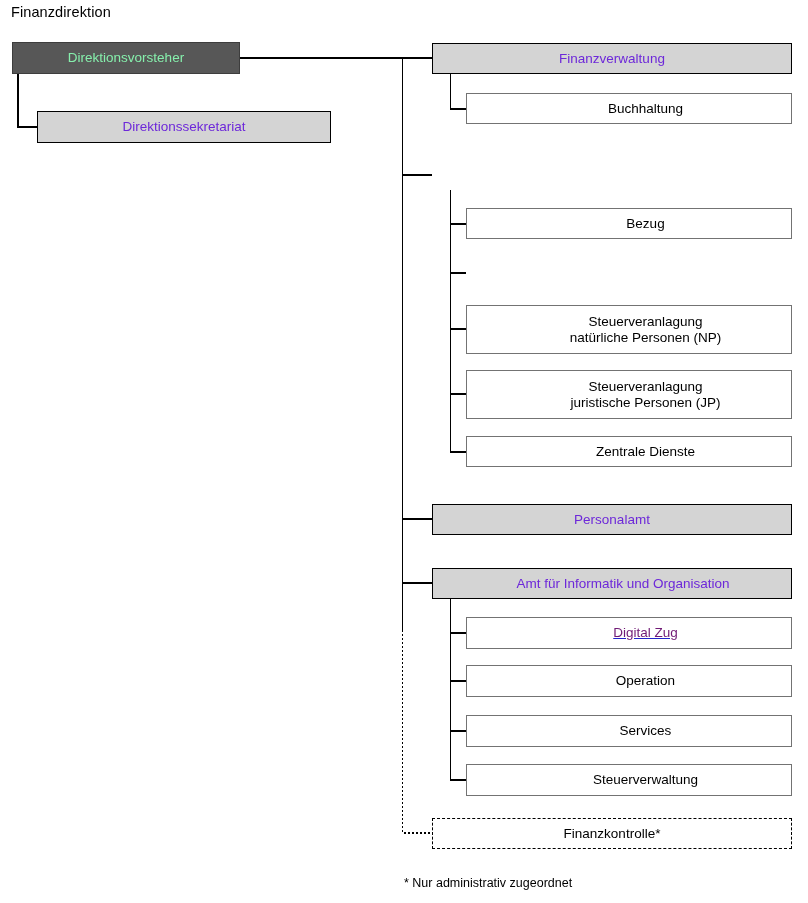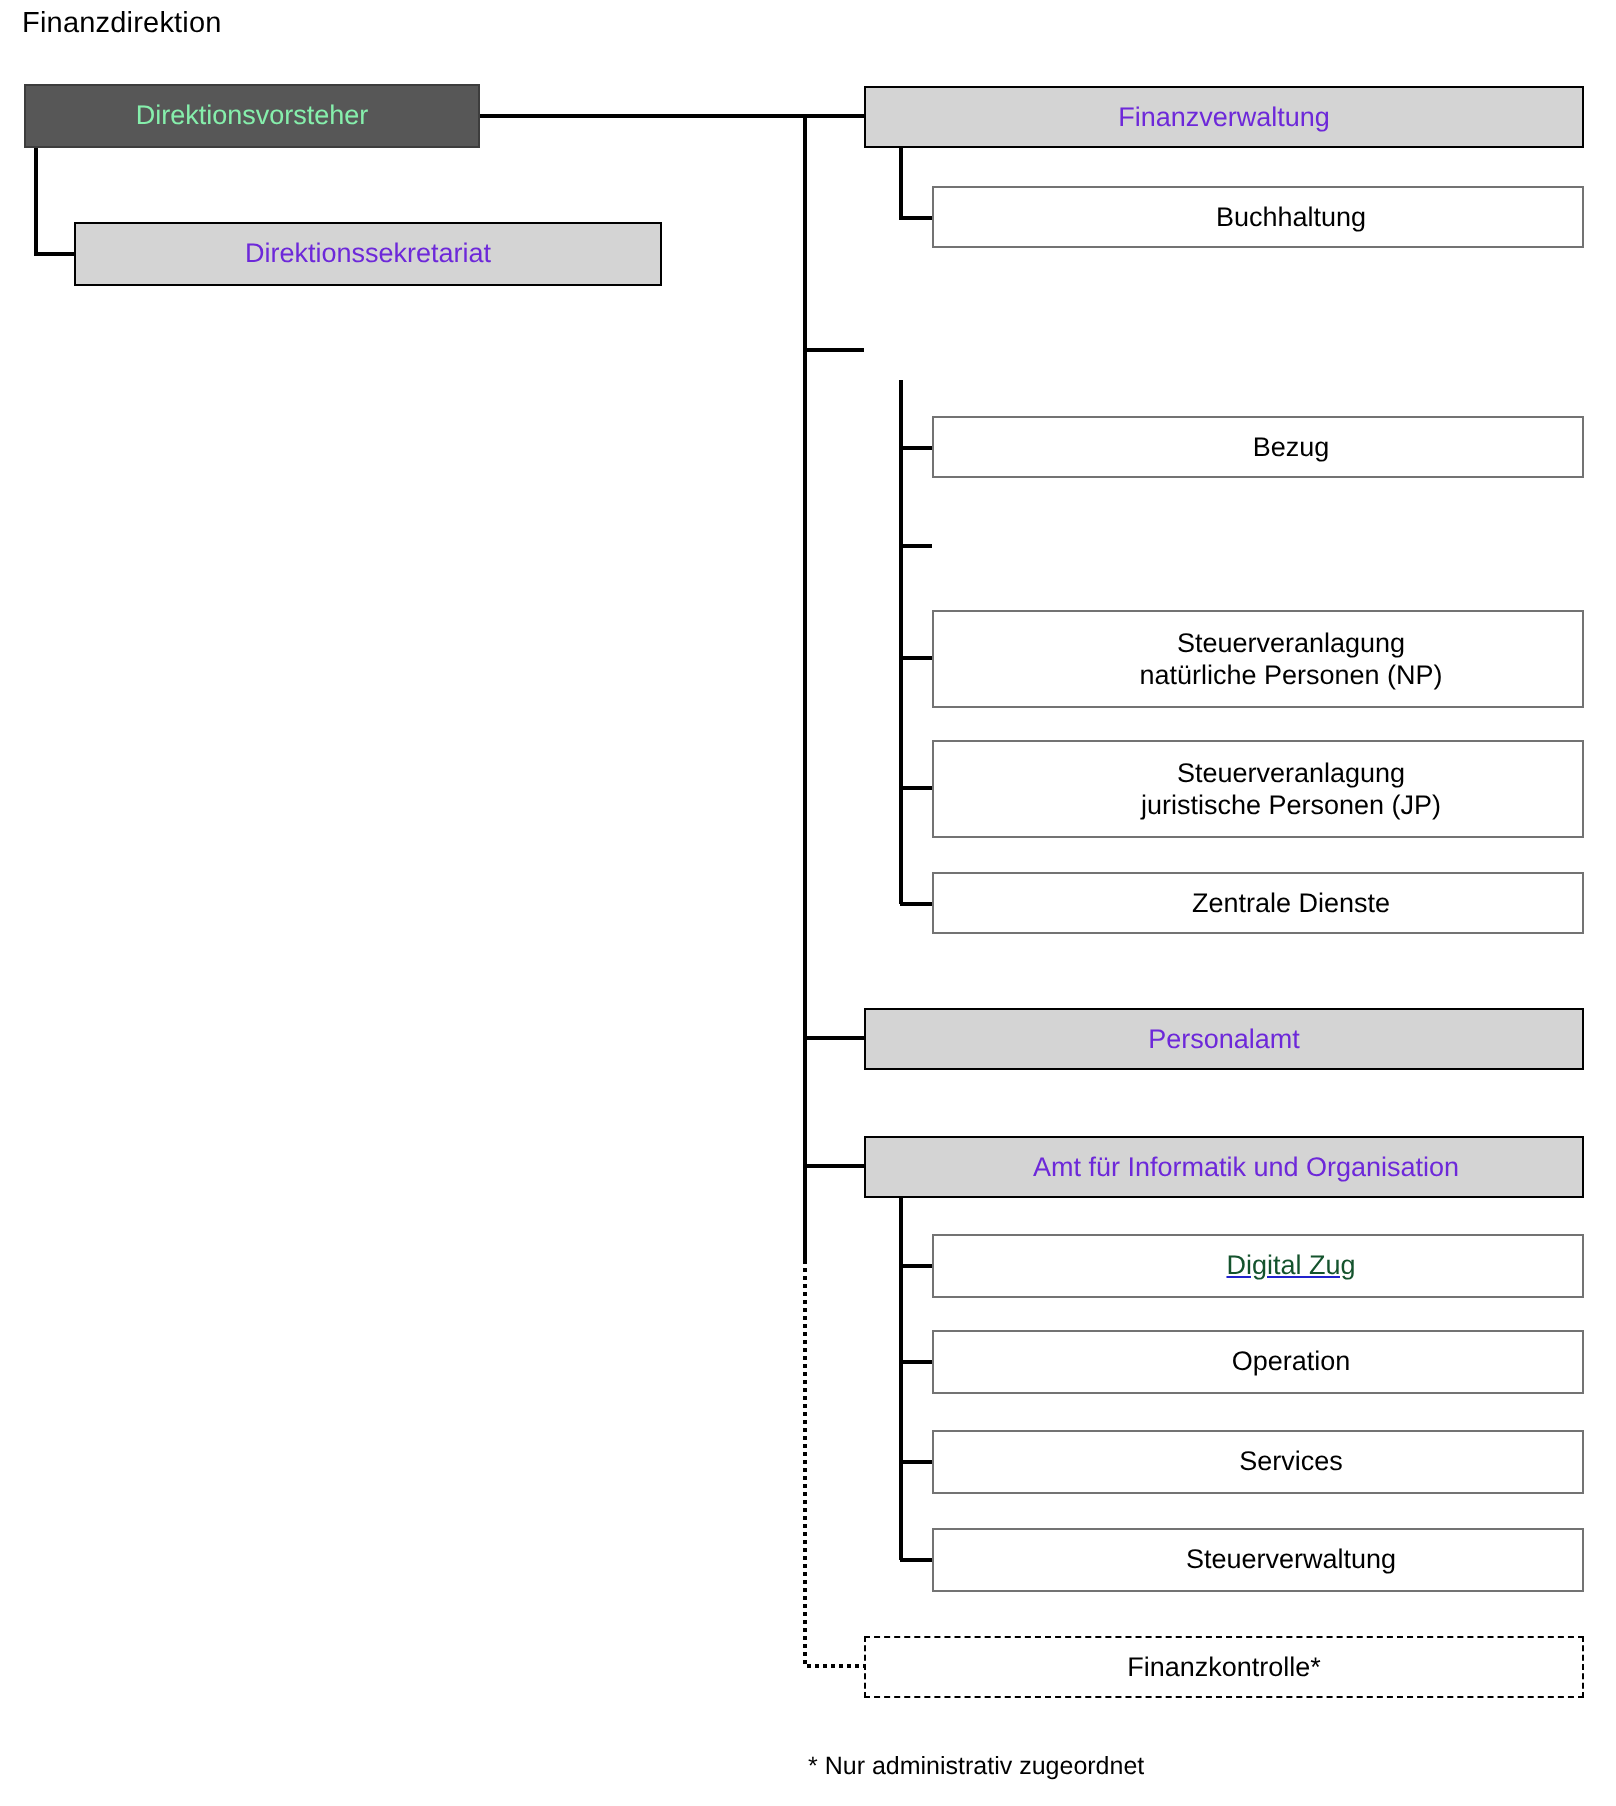--- a/index.html
+++ b/index.html
@@ -79,21 +79,21 @@
     background: #ffffff;
     border: 1px solid #737373;
     padding-left: 37px;
   }
   .node.level-dashed {
     background: #ffffff;
     border: 1px dashed #000000;
   }
 
   .node.link-node .node-label {
-    color: #14532d;
+    color: #701a75;
     text-decoration: underline;
     text-decoration-color: #2222cc;
     cursor: pointer;
   }
 
   
   .footnote {
     position: absolute;
     left: 404px;
     top: 875px;

